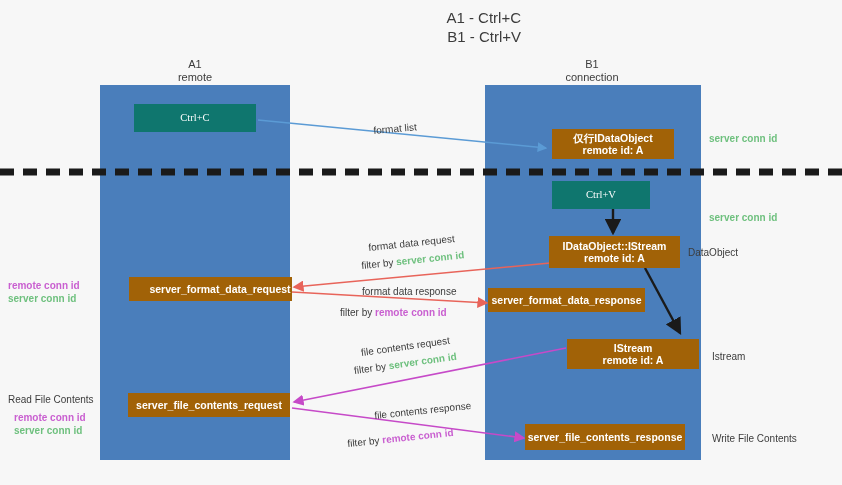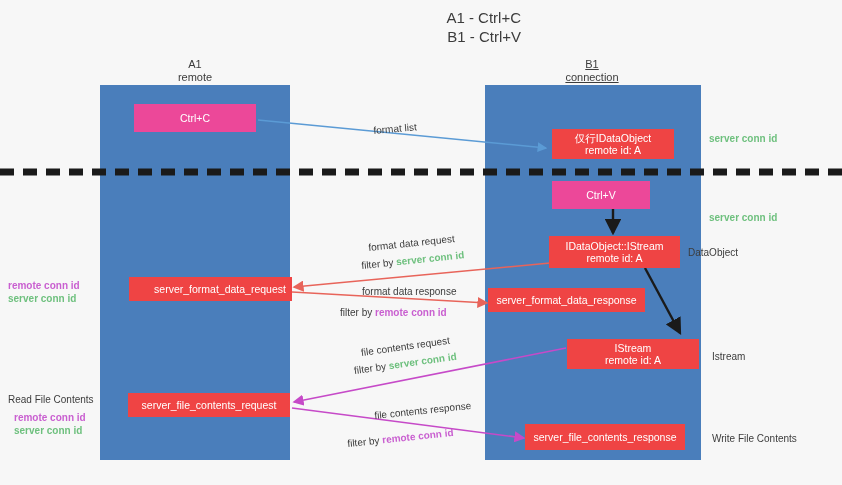--- a/index.html
+++ b/index.html
@@ -2,22 +2,22 @@
 <html><head>
 <meta charset="utf-8">
 <style>
   html,body{margin:0;padding:0;}
   body{width:842px;height:485px;background:#f7f7f7;font-family:"Liberation Sans",sans-serif;overflow:hidden;}
   #stage{position:relative;width:842px;height:485px;background:#f7f7f7;}
   .lane{position:absolute;background:#4a7ebb;}
   .hdr{position:absolute;text-align:center;color:#3c3c3c;font-size:11px;line-height:13px;}
   .title{position:absolute;text-align:center;color:#3c3c3c;font-size:15px;line-height:19px;}
   .box{position:absolute;box-sizing:border-box;display:flex;flex-direction:column;align-items:center;justify-content:center;color:#ffffff;font-size:10.5px;line-height:12px;text-align:center;}
-  .green{background:#ec4899;}
-  .orange{background:#ef4444;}
+  .green{background:#0f766e;font-family:Liberation Serif, serif;}
+  .orange{background:#a16207;font-weight:bold;}
   .lbl{position:absolute;font-size:10px;line-height:13px;color:#3c3c3c;white-space:nowrap;}
   .lbl .g{color:#6ec07e;font-weight:bold;}
   .lbl .m{color:#c95fd0;font-weight:bold;}
   .side{position:absolute;font-size:10px;line-height:13px;white-space:nowrap;}
   .side .g{color:#6ec07e;font-weight:bold;}
   .side .m{color:#c95fd0;font-weight:bold;}
   .side .n{color:#3c3c3c;}
   .rot{transform-origin:left bottom;}
   svg.overlay{position:absolute;left:0;top:0;width:842px;height:485px;pointer-events:none;}
 </style>
@@ -28,21 +28,21 @@
 
   <div class="title" style="left:321px;top:8px;width:200px;text-align:right;">
     <div>A1 - Ctrl+C</div>
     <div>B1 - Ctrl+V</div>
   </div>
 
   <div class="hdr" style="left:135px;top:58px;width:120px;">
     <div>A1</div>
     <div>remote</div>
   </div>
-  <div class="hdr" style="left:532px;top:58px;width:120px;text-decoration:underline;">
+  <div class="hdr" style="left:532px;top:58px;width:120px;">
     <div>B1</div>
     <div>connection</div>
   </div>
 
   <div class="lane" style="left:100px;top:85px;width:190px;height:375px;"></div>
   <div class="lane" style="left:485px;top:85px;width:216px;height:375px;"></div>
 
   <svg class="overlay" viewBox="0 0 842 485">
     <defs>
       <marker id="ah-blue" markerWidth="7" markerHeight="7" refX="6" refY="3.5" orient="auto">

